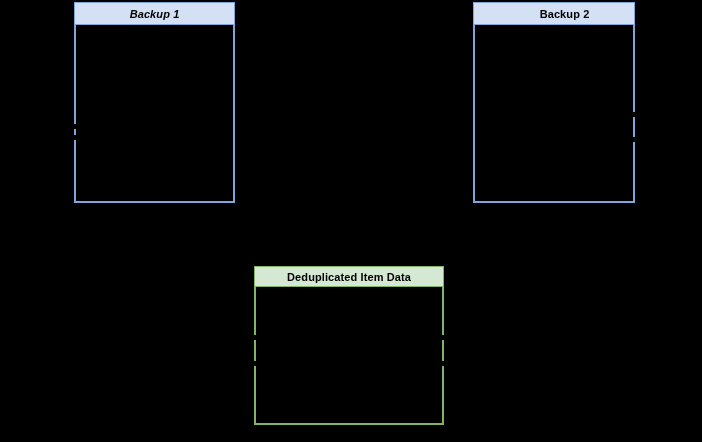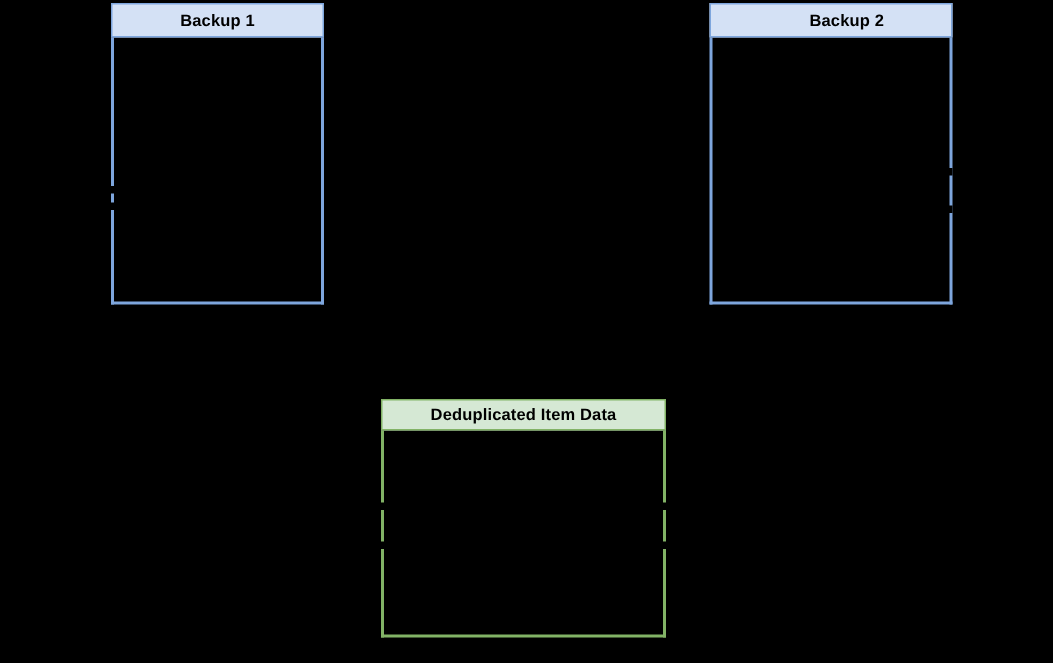--- a/index.html
+++ b/index.html
@@ -68,21 +68,21 @@
   .notch {
     position: absolute;
     background: #000000;
   }
 </style>
 </head>
 <body>
 
 <div id="canvas" style="background: rgb(0, 0, 0);">
 
-  <div class="node theme-blue" id="node-backup-1" style="left: 74px; top: 2px; width: 142px; height: 201px;">
+  <div class="node theme-blue" id="node-backup-1" style="left: 74px; top: 2px; width: 161px; height: 201px; font-style: italic;">
     <div class="node-header" style="height: 23px; background: rgb(212, 225, 245); border-color: rgb(126, 166, 221);">
       <span>Backup 1</span>
     </div>
     <div class="node-body" style="top: 23px; width: 100%; height: 178px; border-color: rgb(126, 166, 221);"></div>
     <div class="notch" style="top: 122px; height: 5px; width: 3px; left: 0px;"></div>
     <div class="notch" style="top: 133px; height: 5px; width: 3px; left: 0px;"></div>
   </div>
 
   <div class="node theme-blue" id="node-backup-2" style="left: 473px; top: 2px; width: 162px; height: 201px;">
     <div class="node-header" style="height: 23px; background: rgb(212, 225, 245); border-color: rgb(126, 166, 221); padding-left: 21px;">

